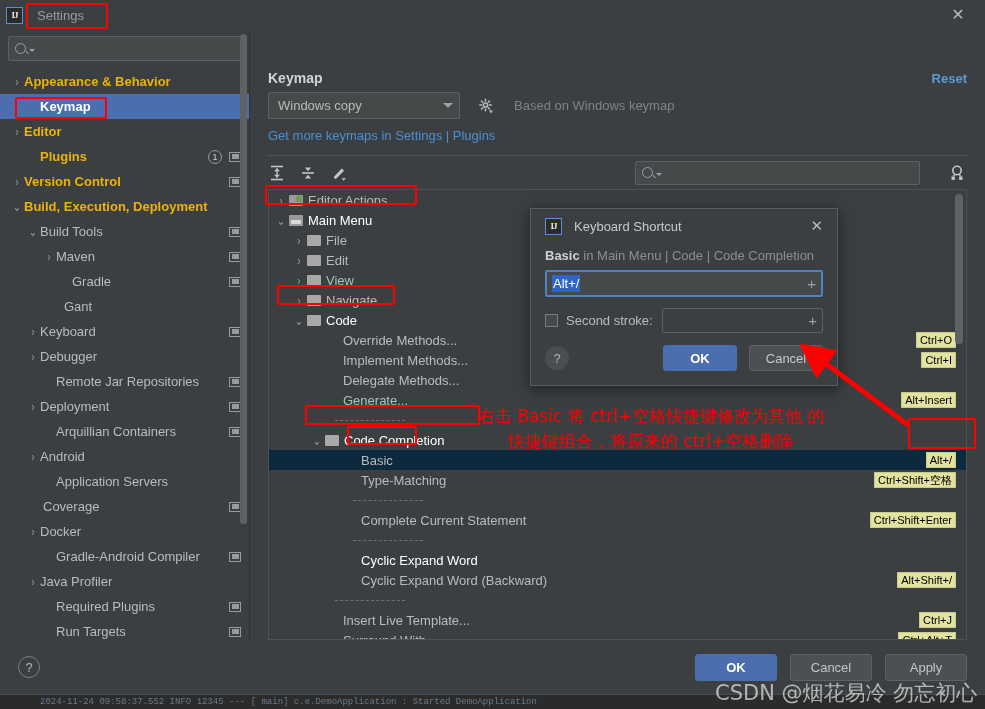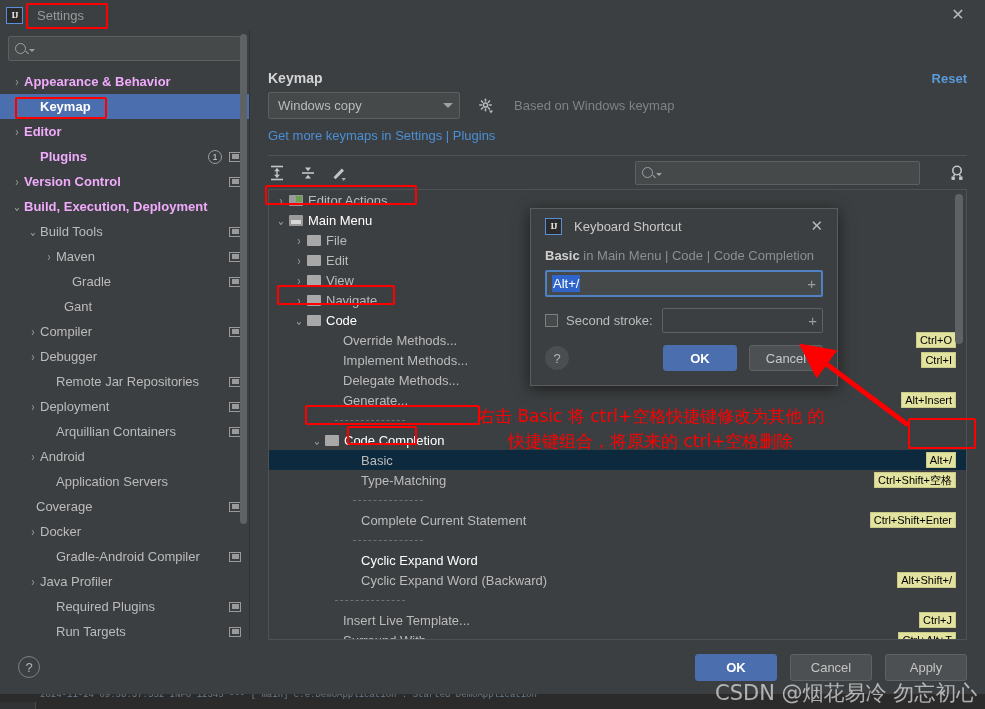--- a/index.html
+++ b/index.html
@@ -8,21 +8,21 @@
     font-family: "Liberation Sans", "DejaVu Sans", sans-serif;
     background:#3c3f41;
     color:#bbbbbb;
     font-size:13px;
     position:relative;
   }
 
   
   #backdrop { position:absolute; inset:0; background:#2b2b2b; }
   #console-strip {
-    position:absolute; left:0; right:0; bottom:7px; height:15px;
+    position:absolute; left:0; right:0; bottom:0; height:15px;
     background:#2b2b2b; border-top:1px solid #4b4b4b;
     font-family:"Liberation Mono","DejaVu Sans Mono",monospace;
     font-size:9px; color:#6a7b8a; white-space:nowrap; overflow:hidden;
     padding-left:40px; line-height:15px;
   }
   #console-gutter{
     position:absolute; left:0; bottom:0; width:36px; height:15px;
     background:#313335; border-right:1px solid #4b4b4b;
   }
 
@@ -79,21 +79,21 @@
     padding-left:10px; white-space:nowrap; cursor:default;
   }
   .sb-row.selected { background:#4b6eaf; }
   .sb-row.selected .sb-label { color:#ffffff; }
   .sb-arrow {
     width:14px; flex:none; color:#9a9a9a; font-size:10px; text-align:center;
     transform:scaleY(1.25);
   }
   .sb-arrow.empty { visibility:hidden; }
   .sb-label { color:#bbbbbb; font-size:13px; }
-  .sb-label.bold { font-weight:bold; color:#f0abfc; }
+  .sb-label.bold { font-weight:bold; color:#eab308; }
   .sb-right { position:absolute; right:8px; display:flex; align-items:center; gap:7px; }
   .sb-badge {
     width:14px;height:14px;border-radius:50%;border:1px solid #9a9a9a;
     color:#cfcfcf;font-size:9px;display:flex;align-items:center;justify-content:center;
   }
   .proj-icon {
     width:12px;height:10px;border:1.3px solid #9a9a9a;position:relative;
   }
   .proj-icon::after{
     content:"";position:absolute;left:1.5px;top:1.5px;right:1.5px;bottom:1.5px;
@@ -339,21 +339,21 @@
             <span class="sb-right">
               <span class="proj-icon"></span>
             </span>
           </div>
           <div class="sb-row" style="padding-left: 50px;">
             <span class="sb-arrow empty">›</span>
             <span class="sb-label">Gant</span>
           </div>
           <div class="sb-row" style="padding-left: 26px;">
             <span class="sb-arrow">›</span>
-            <span class="sb-label">Compiler</span>
+            <span class="sb-label">Keyboard</span>
             <span class="sb-right">
               <span class="proj-icon"></span>
             </span>
           </div>
           <div class="sb-row" style="padding-left: 26px;">
             <span class="sb-arrow">›</span>
             <span class="sb-label">Debugger</span>
           </div>
           <div class="sb-row" style="padding-left: 42px;">
             <span class="sb-arrow empty">›</span>
@@ -377,21 +377,21 @@
             </span>
           </div>
           <div class="sb-row" style="padding-left: 26px;">
             <span class="sb-arrow">›</span>
             <span class="sb-label">Android</span>
           </div>
           <div class="sb-row" style="padding-left: 42px;">
             <span class="sb-arrow empty">›</span>
             <span class="sb-label">Application Servers</span>
           </div>
-          <div class="sb-row" style="padding-left: 22px;">
+          <div class="sb-row" style="padding-left: 29px;">
             <span class="sb-arrow empty">›</span>
             <span class="sb-label">Coverage</span>
             <span class="sb-right">
               <span class="proj-icon"></span>
             </span>
           </div>
           <div class="sb-row" style="padding-left: 26px;">
             <span class="sb-arrow">›</span>
             <span class="sb-label">Docker</span>
           </div>

